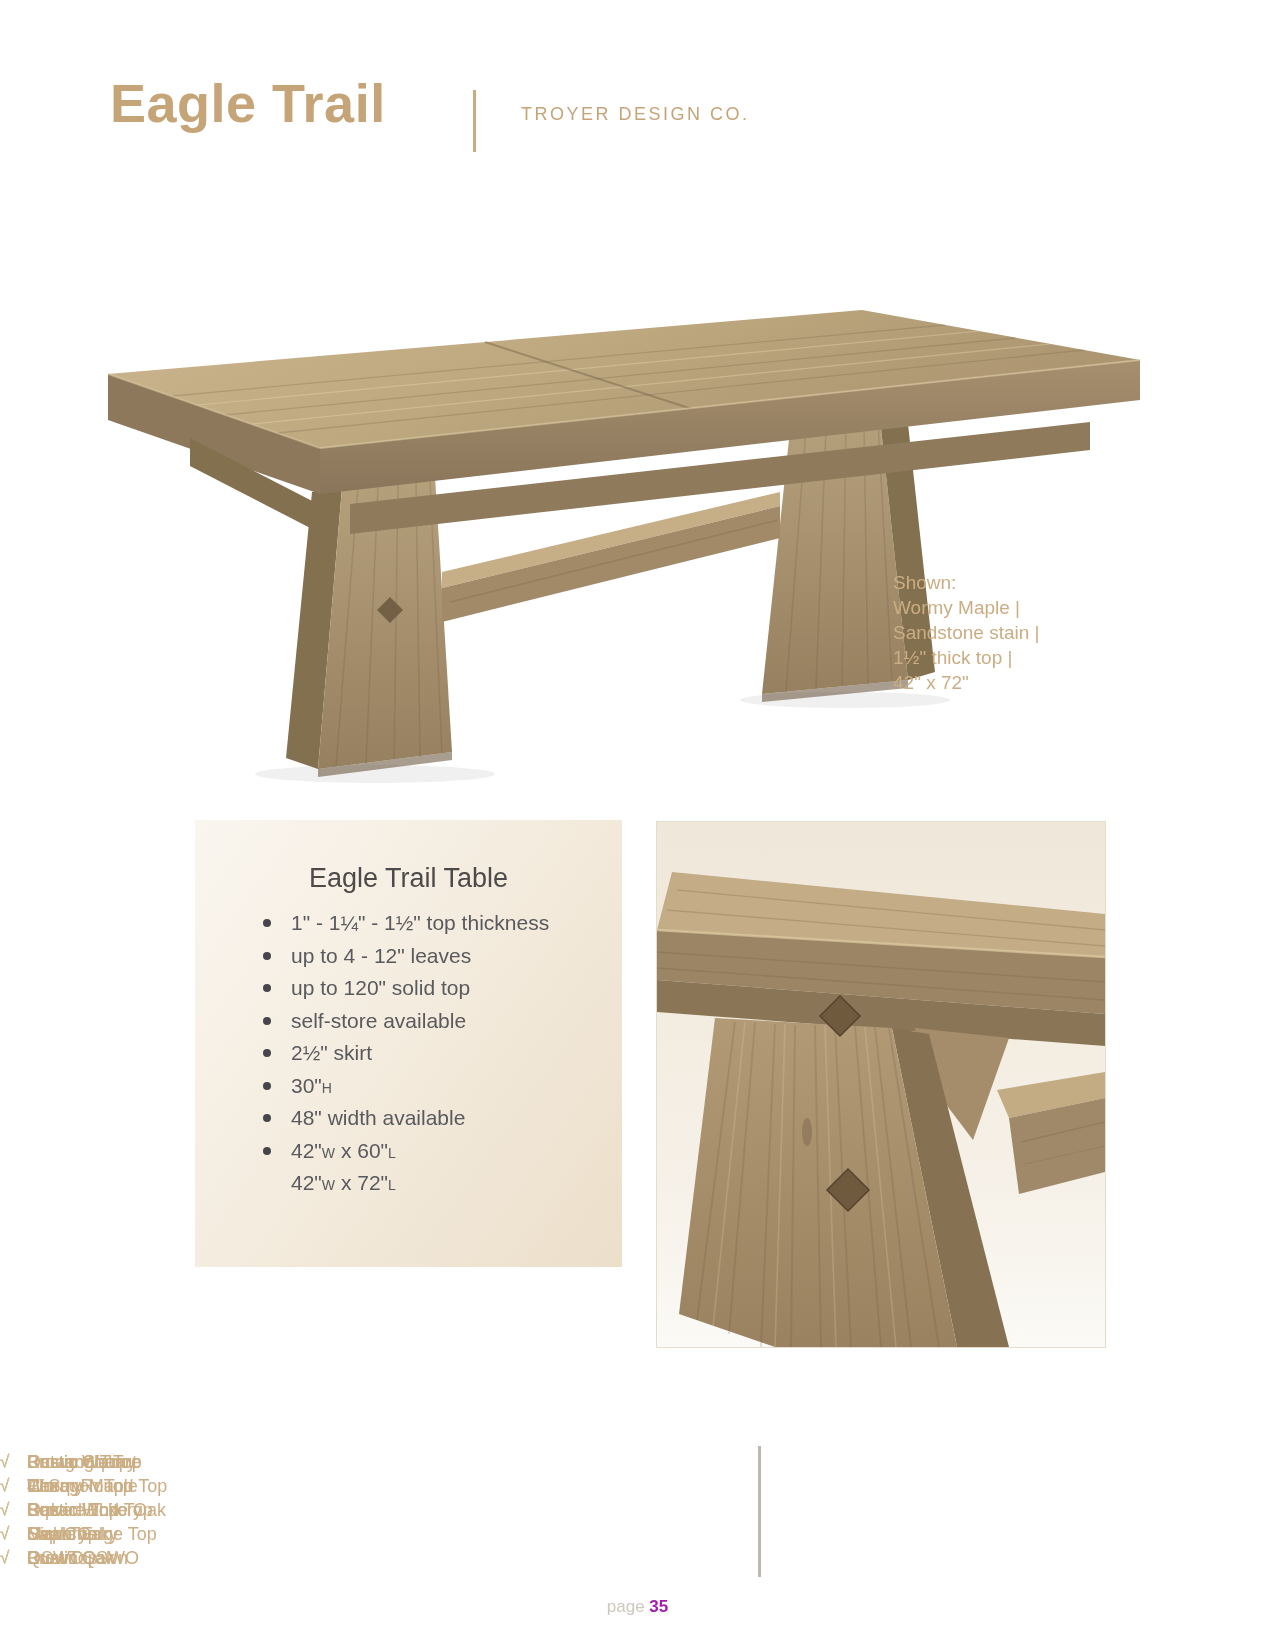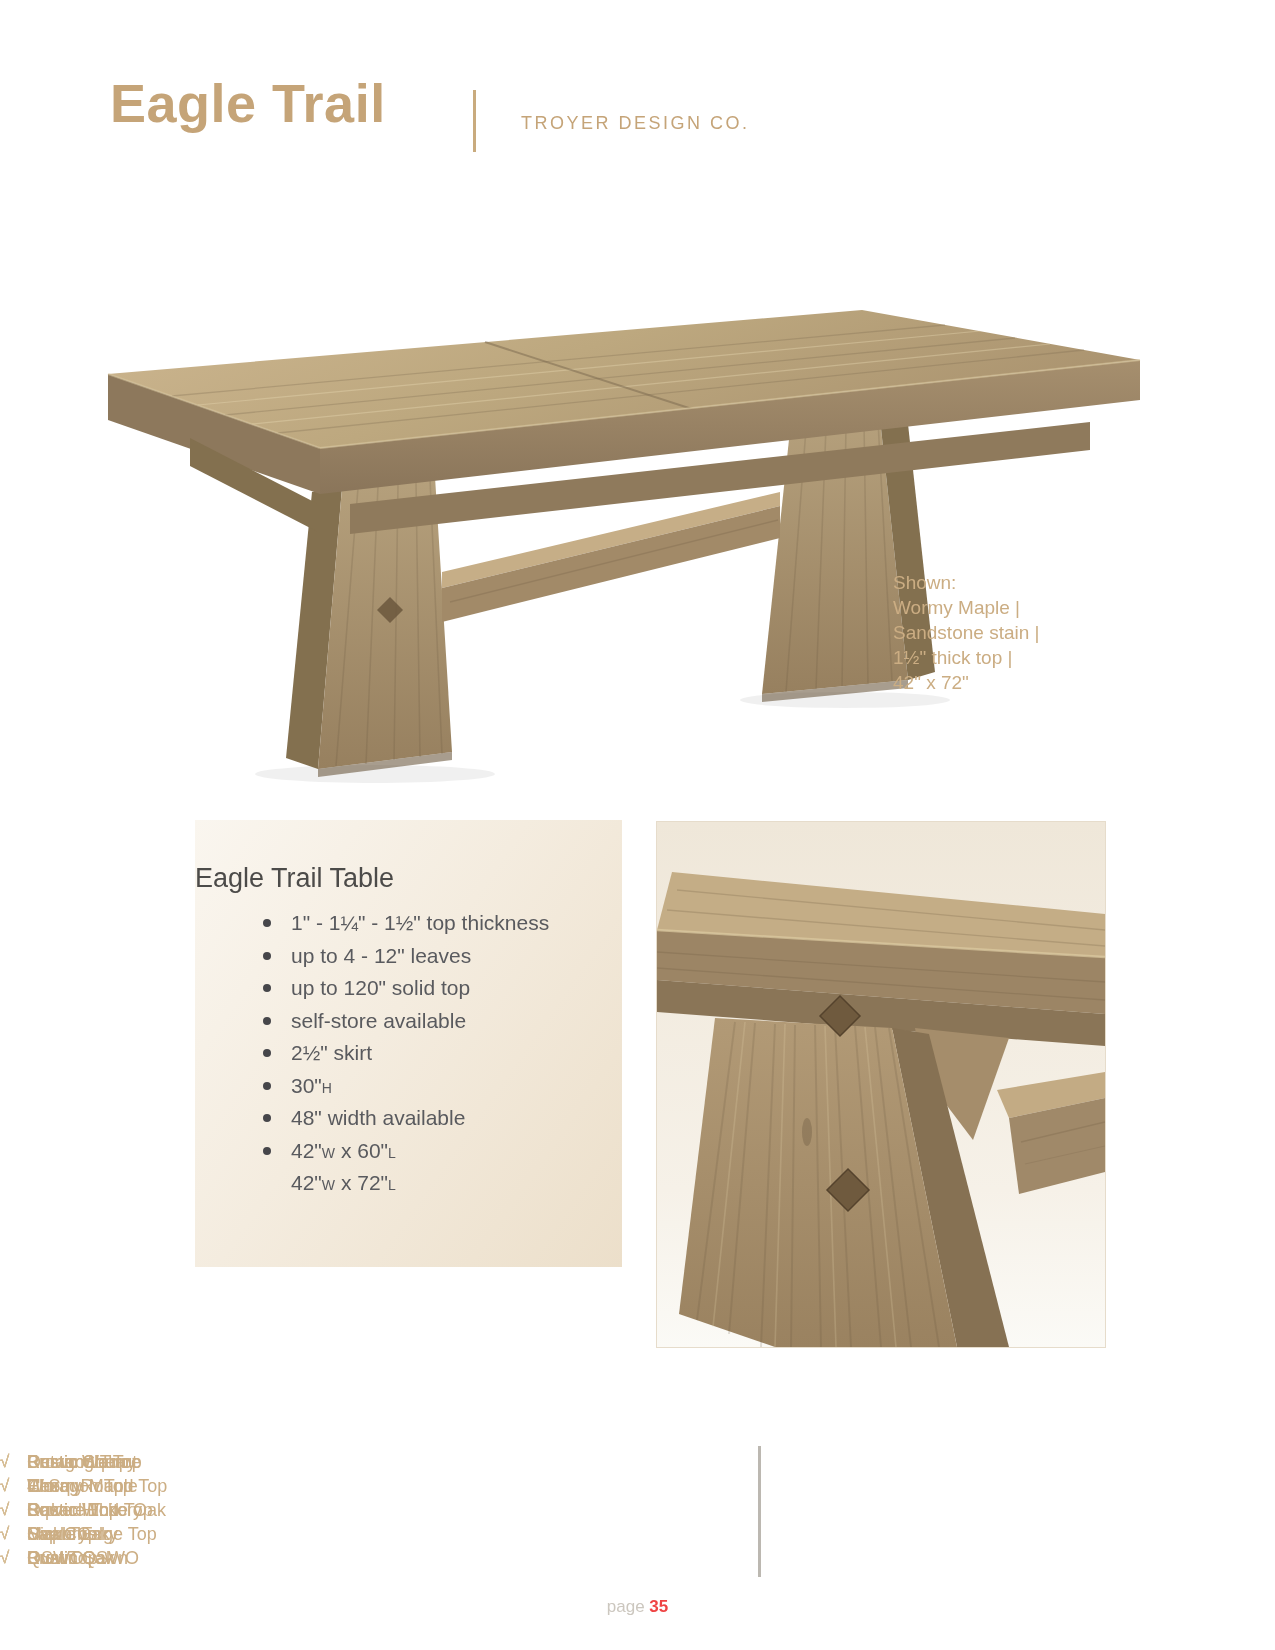--- a/index.html
+++ b/index.html
@@ -3,34 +3,34 @@
 <meta charset="utf-8">
 <style>
   html,body{margin:0;padding:0;background:#ffffff;}
   .page{position:relative;width:1275px;height:1650px;background:#ffffff;overflow:hidden;
         font-family:Liberation Sans, sans-serif;}
 
   
   .title{position:absolute;left:110px;top:72px;font-size:54px;font-weight:700;
          letter-spacing:.5px;color:#c5a478;}
   .hdr-divider{position:absolute;left:473px;top:90px;width:3px;height:62px;background:#c9ab7e;}
-  .brand{position:absolute;left:521px;top:113px;font-size:18px;letter-spacing:2.5px;color:#c5a478;}
+  .brand{position:absolute;left:521px;top:104px;font-size:18px;letter-spacing:2.5px;color:#c5a478;}
 
   
   .hero{position:absolute;left:90px;top:280px;width:1055px;height:505px;}
 
   
   .shown{position:absolute;left:893px;top:570px;width:230px;font-size:19px;line-height:25px;
          color:#cbad83;}
   .shown div{white-space:nowrap;}
 
   
   .options-box{position:absolute;left:195px;top:820px;width:427px;height:447px;
      background:linear-gradient(125deg,#faf6ef 0%,#f4ecdf 45%,#ecdfca 100%);}
-  .options-title{margin-top:42px;text-align:left;font-size:27px;color:#4c4b49;line-height:33px;}
+  .options-title{margin-top:42px;text-align:center;font-size:27px;color:#4c4b49;line-height:33px;}
   .options-title .t2{letter-spacing:4px;}
   .bullet-list{list-style:none;margin:16px 0 0 0;padding:0 0 0 68px;}
   .bullet-item{display:flex;align-items:flex-start;font-size:21px;color:#595a5e;
                height:32.5px;white-space:nowrap;}
   .dot{width:8px;height:8px;border-radius:50%;background:#46464a;margin:8px 20px 0 0;flex:0 0 auto;}
   .unit{font-size:14px;}
 
   
   .detail{position:absolute;left:657px;top:822px;width:448px;height:525px;
           outline:1px solid #e6dccb;}
@@ -43,21 +43,21 @@
   .check-col:nth-of-type(4){left:792px;}
   .check-col:nth-of-type(5){left:990px;}
   .check-row{display:flex;height:24px;align-items:center;font-size:18px;color:#ccae84;
              white-space:nowrap;}
   .ck{display:inline-block;width:27px;color:#d6bd95;font-size:17px;}
   .list-divider{position:absolute;left:758px;top:1446px;width:3px;height:131px;background:#bcb8b1;}
 
   
   .footer{position:absolute;left:0;top:1597px;width:1275px;text-align:center;font-size:17px;
           color:#ccc7bf;}
-  .footer b{color:#ef4444;font-weight:700;}
+  .footer b{color:#a21caf;font-weight:700;}
 </style>
 </head>
 <body>
 
 <div class="page">
 
   <div class="title">Eagle Trail</div>
   <div class="hdr-divider"></div>
   <div class="brand">TROYER DESIGN CO.</div>
 

